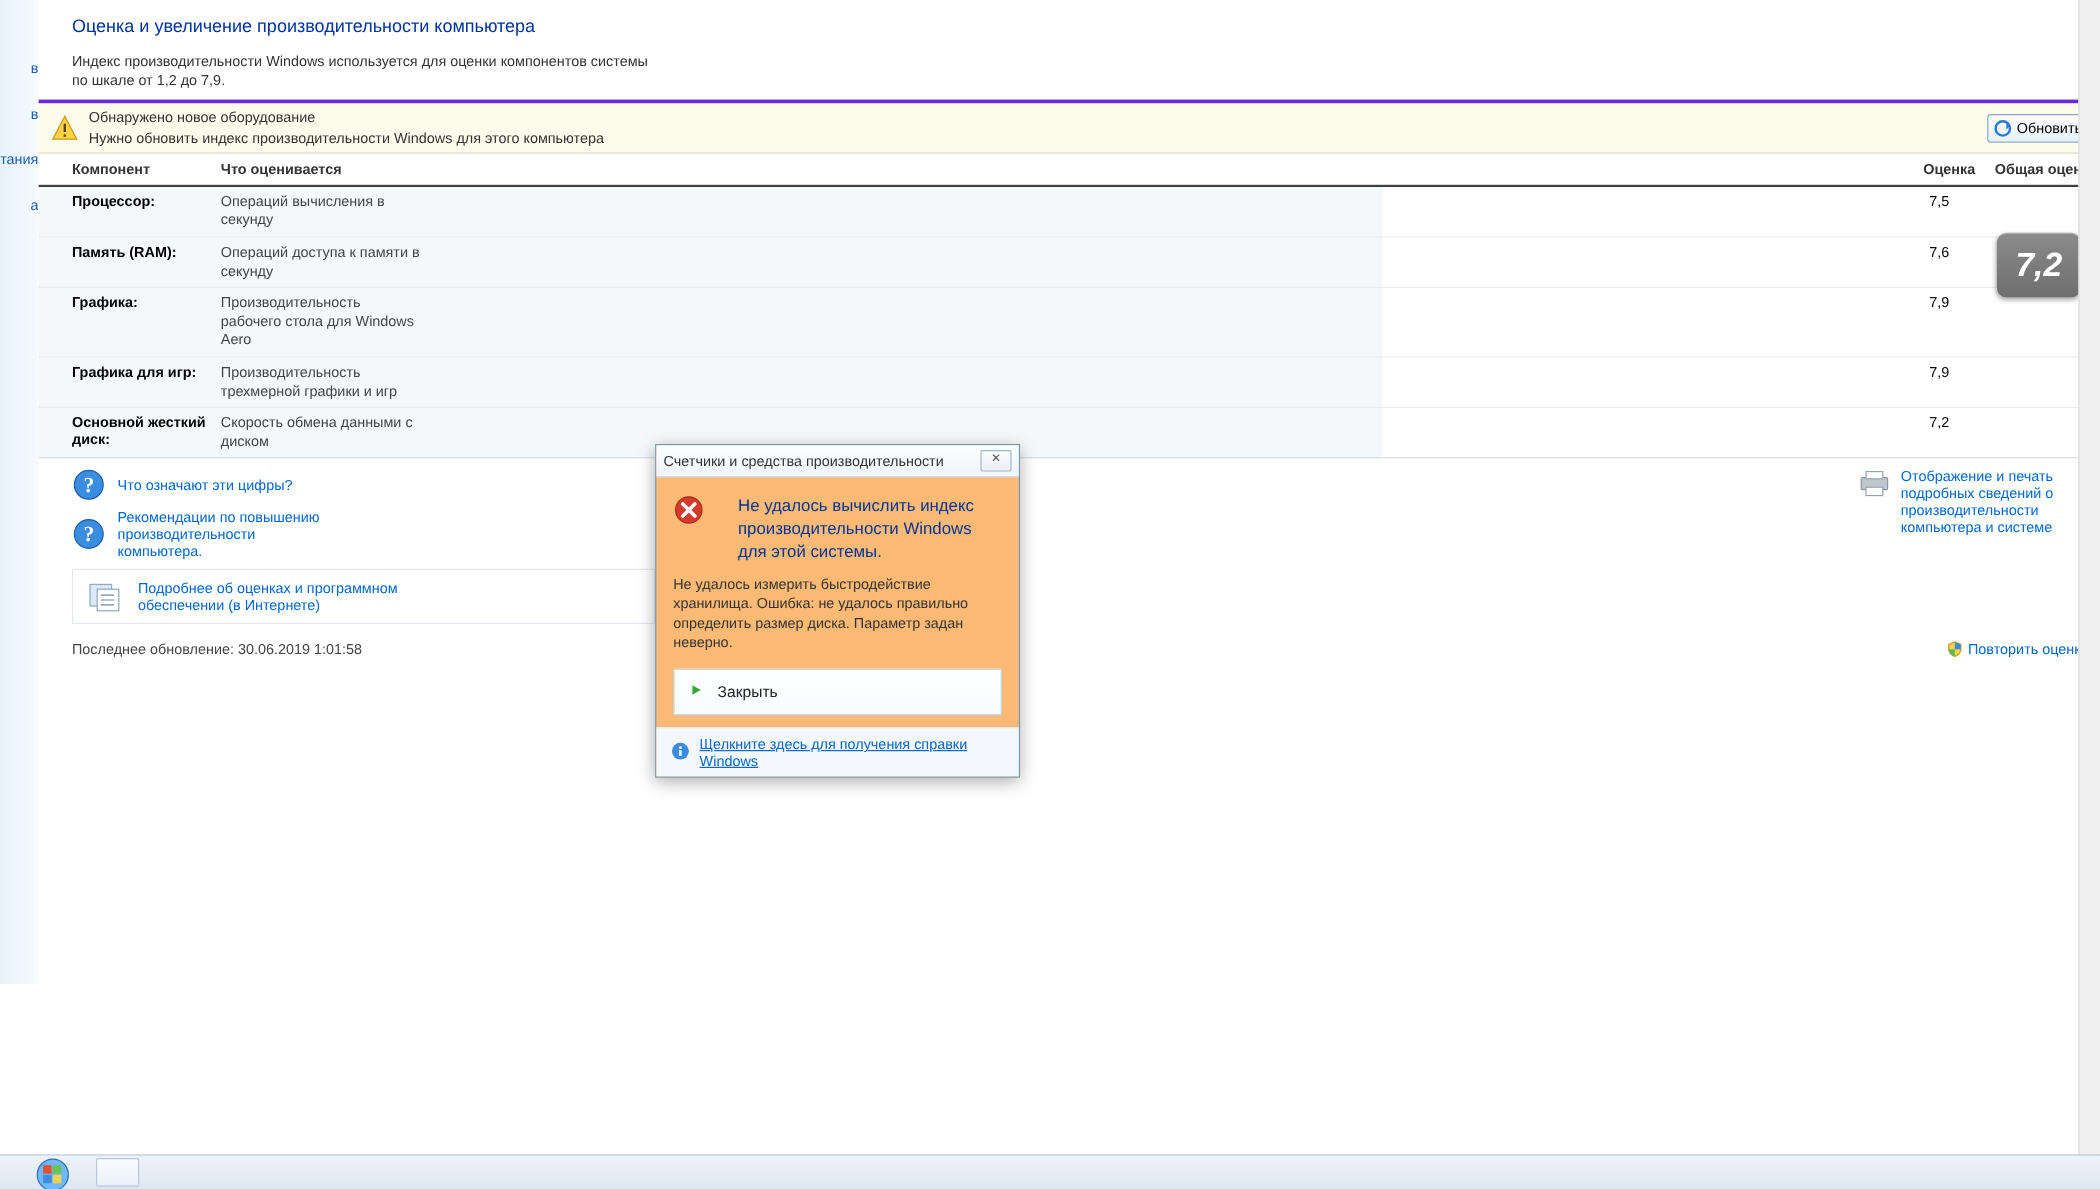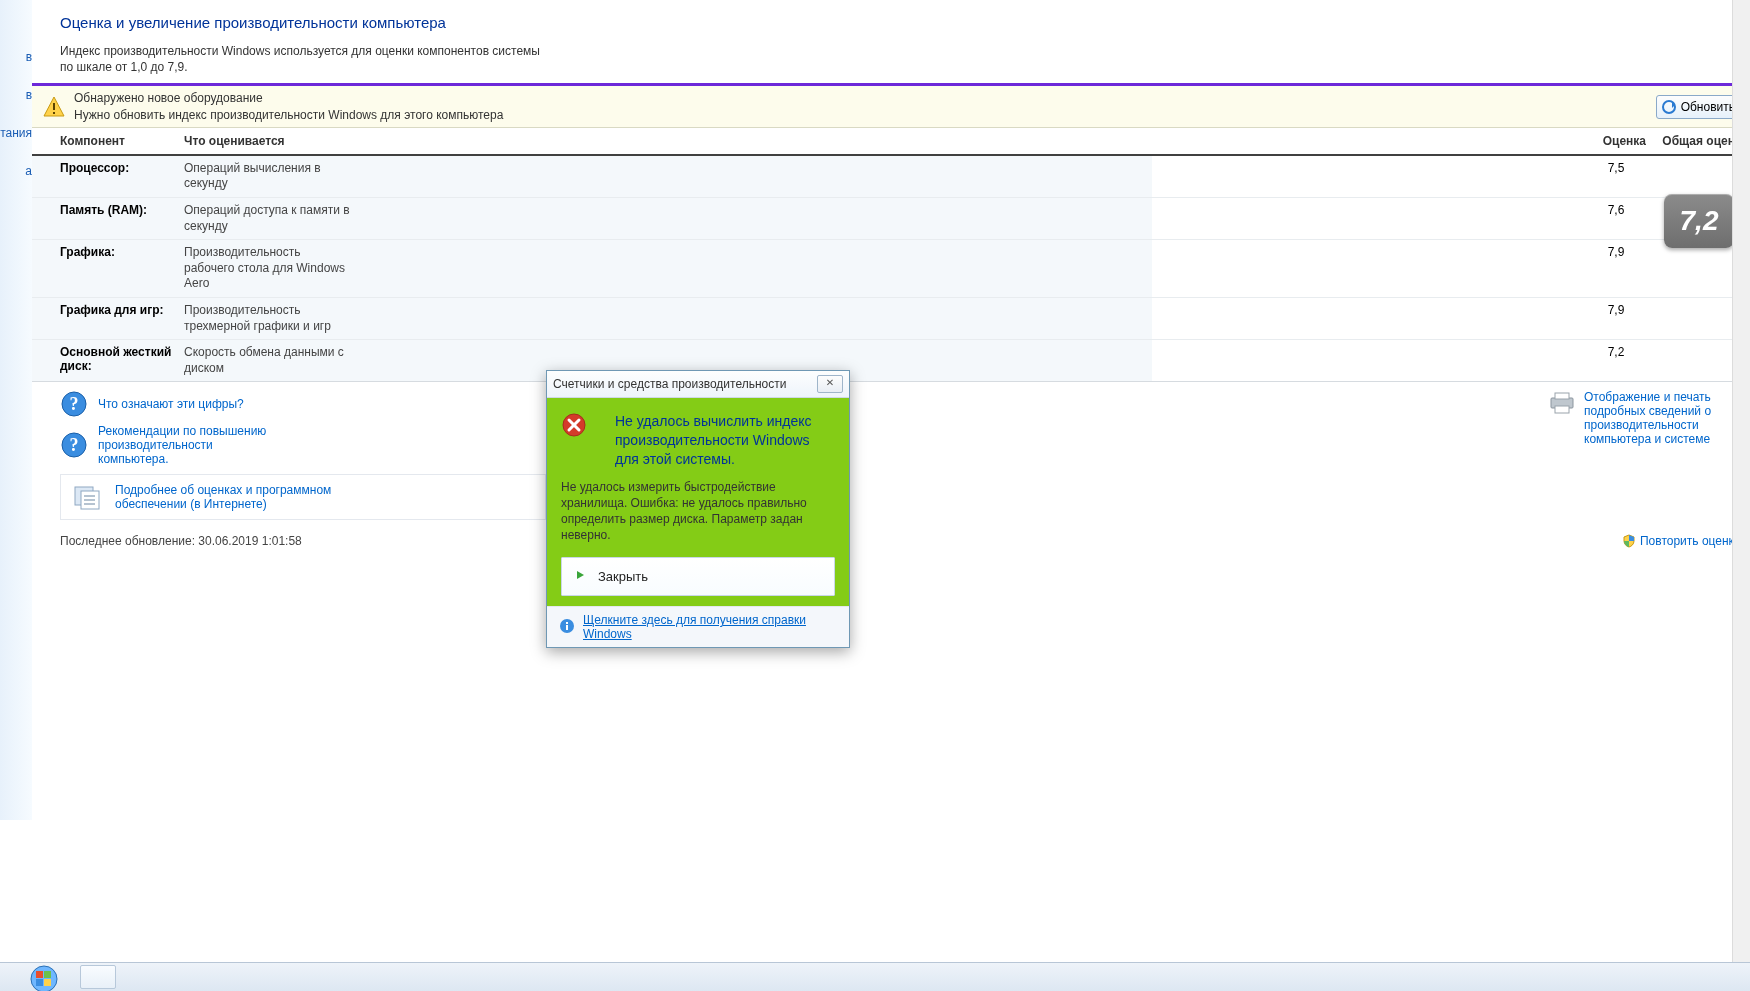--- a/index.html
+++ b/index.html
@@ -48,21 +48,21 @@
 .right-link{display:flex;align-items:flex-start;gap:8px;max-width:190px;text-align:left;font-size:12px}
 .right-link .ic{width:28px;height:22px;flex-shrink:0;margin-top:2px}
 
 .box-link{border:1px solid #e4e8ee;background:#fff;display:flex;align-items:center;gap:14px;padding:8px 12px;margin-top:8px;max-width:460px}
 .box-link .ic{width:28px;height:28px}
 
 .footer-row{display:flex;justify-content:space-between;align-items:center;margin-top:14px;font-size:12px;color:#444;padding-right:10px}
 .footer-row a{color:#0066cc;display:flex;align-items:center;gap:4px}
 
 
-.dialog{position:absolute;left:546px;top:370px;width:302px;background:#84cc16;border:1px solid #6f98b4;box-shadow:0 4px 14px rgba(0,0,0,.35);font-size:12px}
+.dialog{position:absolute;left:546px;top:370px;width:302px;background:#fdba74;border:1px solid #6f98b4;box-shadow:0 4px 14px rgba(0,0,0,.35);font-size:12px}
 .dlg-title{background:linear-gradient(#fdfefe,#eef4fb);border-bottom:1px solid #cfd9e6;padding:4px 6px;display:flex;align-items:center;justify-content:space-between;font-size:12px;color:#333}
 .dlg-close{border:1px solid #9fb5ca;background:linear-gradient(#fdfdfd,#e9eef5);border-radius:2px;width:24px;height:16px;font-size:10px;line-height:13px;text-align:center;cursor:pointer;color:#555}
 .dlg-body{padding:14px 14px 10px 14px}
 .dlg-head{display:flex;gap:28px;margin-bottom:10px}
 .dlg-head-txt{color:#003399;font-size:14px;line-height:1.35}
 .dlg-msg{color:#333;font-size:12px;line-height:1.35;margin-bottom:14px}
 .dlg-btn{border:1px solid #c9d7e8;background:linear-gradient(#ffffff,#f8fcff);padding:10px 12px;display:flex;align-items:center;gap:10px;cursor:pointer;font-size:13px;color:#222;border-radius:1px}
 .dlg-foot{border-top:1px solid #e4e8ee;background:#f4f7fb;padding:6px 12px;display:flex;align-items:center;gap:8px;font-size:12px}
 .dlg-foot a{color:#0066cc;text-decoration:underline}
 
@@ -83,21 +83,21 @@
 <div class="leftpane">
   <div>в</div>
   <div>в</div>
   <div>тания</div>
   <div>а</div>
 </div>
 
 <div class="main">
   <div class="content">
     <div class="page-title">Оценка и увеличение производительности компьютера</div>
-    <div class="page-desc">Индекс производительности Windows используется для оценки компонентов системы по шкале от 1,0 до 7,9.</div>
+    <div class="page-desc">Индекс производительности Windows используется для оценки компонентов системы по шкале от 1,2 до 7,9.</div>
 
     <div class="warnbar">
       <svg class="i-warn" viewBox="0 0 24 24">
           <polygon points="12,2 22,21 2,21" fill="#ffd24a" stroke="#c89a12" stroke-width="1"></polygon>
           <rect x="11" y="8" width="2" height="7" fill="#5c4400"></rect>
           <rect x="11" y="17" width="2" height="2" fill="#5c4400"></rect>
         </svg>
       <div class="txt">
         <div>Обнаружено новое оборудование</div>
         <div>Нужно обновить индекс производительности Windows для этого компьютера</div>

